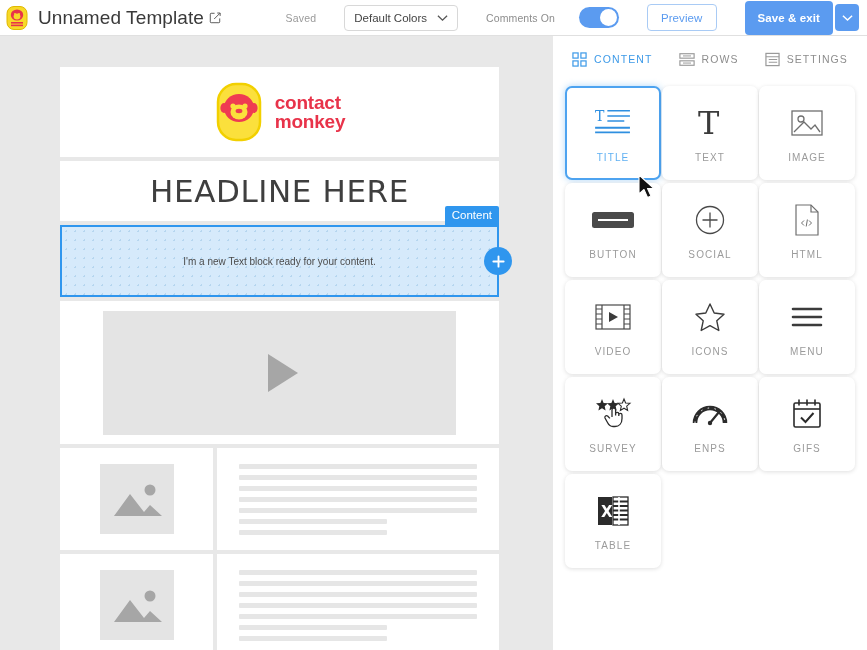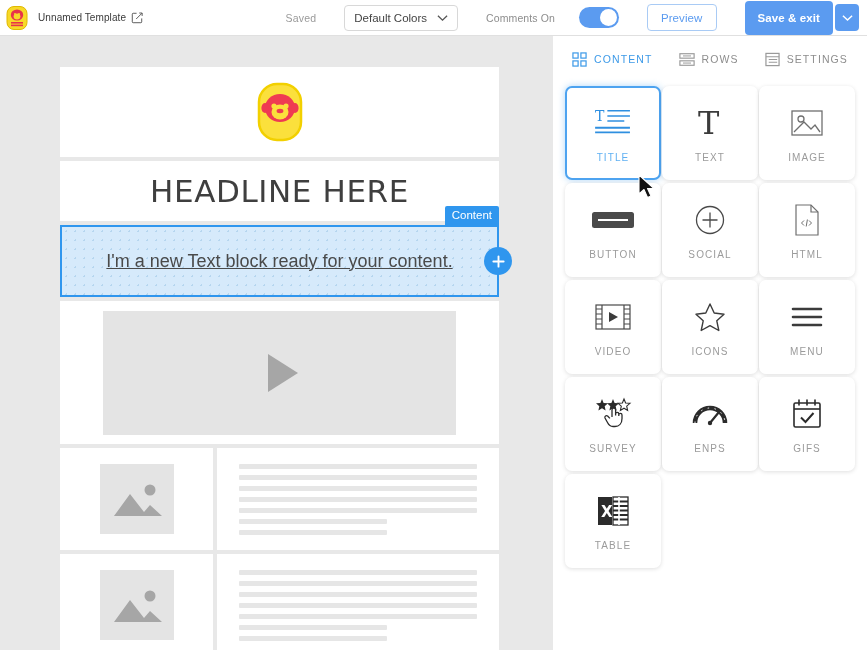--- a/index.html
+++ b/index.html
@@ -17,21 +17,21 @@
     width: 867px; height: 36px;
     background: #ffffff;
     border-bottom: 1px solid #e0e0e0;
     display: flex; align-items: center;
   }
   .brand-logo {
     width: 26px; height: 26px; margin-left: 4px; margin-right: 8px;
     flex: 0 0 auto; position: relative;
   }
   .doc-title {
-    font-size: 10px; color: #3a3a3a; letter-spacing: .1px;
+    font-size: 19px; color: #3a3a3a; letter-spacing: .1px;
     display: flex; align-items: center; gap: 5px; text-align: center;
   }
   .edit-icon { display: inline-flex; color: #555; }
   .topbar-right {
     margin-left: auto; display: flex; align-items: center;
     gap: 28px; padding-right: 8px;
   }
   .saved-label { font-size: 10.5px; color: #9a9a9a; letter-spacing: .2px; }
   .colors-select {
     border: 1px solid #d8d8d8; border-radius: 4px;
@@ -107,21 +107,21 @@
   .blk-selected {
     position: relative;
     height: 72px;
     background: #d6eafb;
     border: 2px solid #2f96ee;
     display: flex; align-items: center; justify-content: center;
     background-image: radial-gradient(circle, #b6d6ef 1px, transparent 1px);
     background-size: 9px 9px;
     margin-bottom: 4px;
   }
-  .blk-selected .sel-text { font-size: 18px; color: #4a4a4a; text-decoration: underline; }
+  .blk-selected .sel-text { font-size: 10px; color: #4a4a4a; }
   .content-badge {
     position: absolute; right: -2px; top: -21px;
     background: #2f96ee; color: #fff;
     font-size: 11.5px; padding: 3px 7px 4px 7px;
     border-radius: 2px 2px 0 0; line-height: 13px;
   }
   .plus-btn {
     position: absolute; right: -15px; top: 50%; transform: translateY(-50%);
     width: 28px; height: 28px; border-radius: 50%;
     background: #2f96ee; color: #fff;
@@ -285,20 +285,24 @@
               <ellipse cx="25" cy="26" rx="15" ry="14" fill="#ef3b52"></ellipse>
               <ellipse cx="25" cy="30" rx="8.5" ry="7.5" fill="#fbe03c"></ellipse>
               <circle cx="19" cy="24" r="2.6" fill="#fbe03c"></circle>
               <circle cx="31" cy="24" r="2.6" fill="#fbe03c"></circle>
               <ellipse cx="25" cy="29" rx="3.4" ry="2.2" fill="#ef3b52"></ellipse>
               <path d="M10 16 Q6 22 8 30" stroke="#ef3b52" stroke-width="0" fill="none"></path>
               <ellipse cx="10" cy="26" rx="3.6" ry="5" fill="#ef3b52"></ellipse>
               <ellipse cx="40" cy="26" rx="3.6" ry="5" fill="#ef3b52"></ellipse>
             </svg>
           </div>
+          <div>
+            <div class="cm-word">contact</div>
+            <div class="cm-word">monkey</div>
+          </div>
         </div>
       </div>
 
       <div class="blk blk-headline">
         <div class="headline-text">HEADLINE HERE</div>
       </div>
 
       <div class="blk-selected">
         <div class="content-badge">Content</div>
         <div class="sel-text">I'm a new Text block ready for your content.</div>

